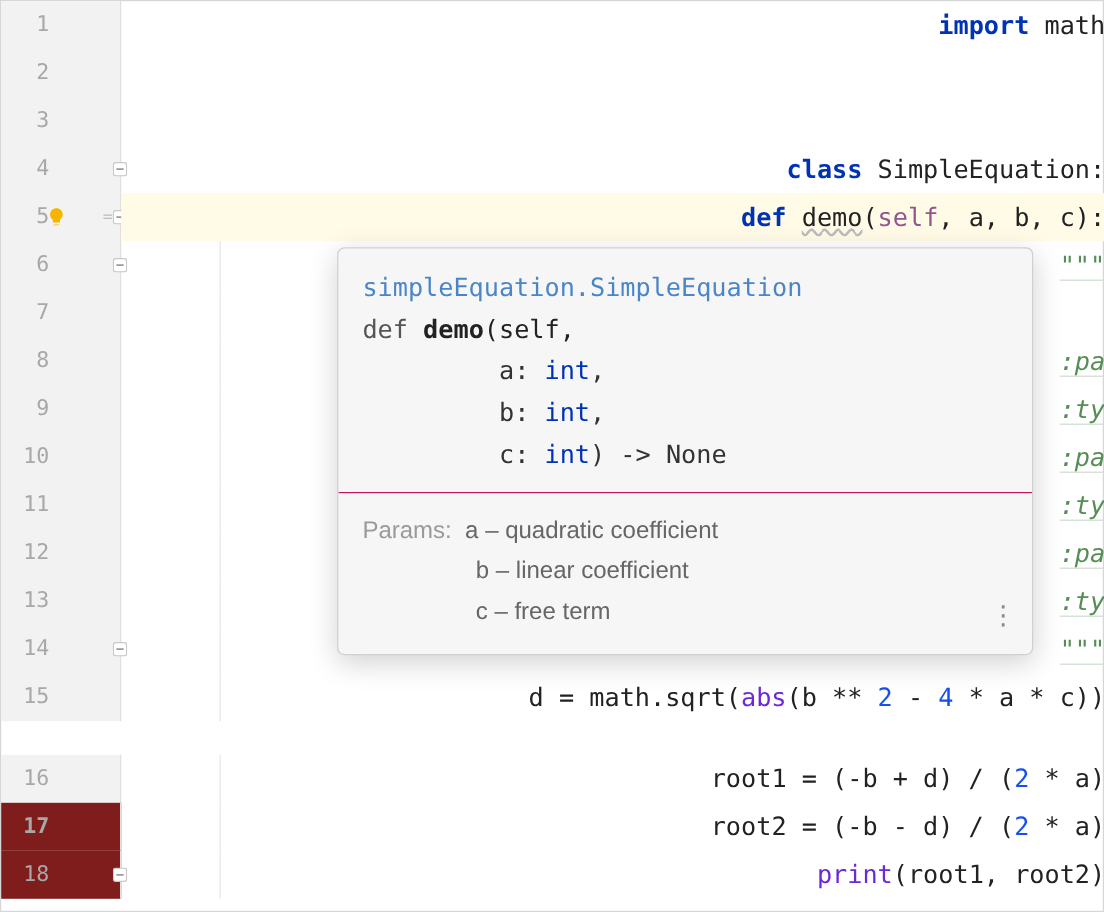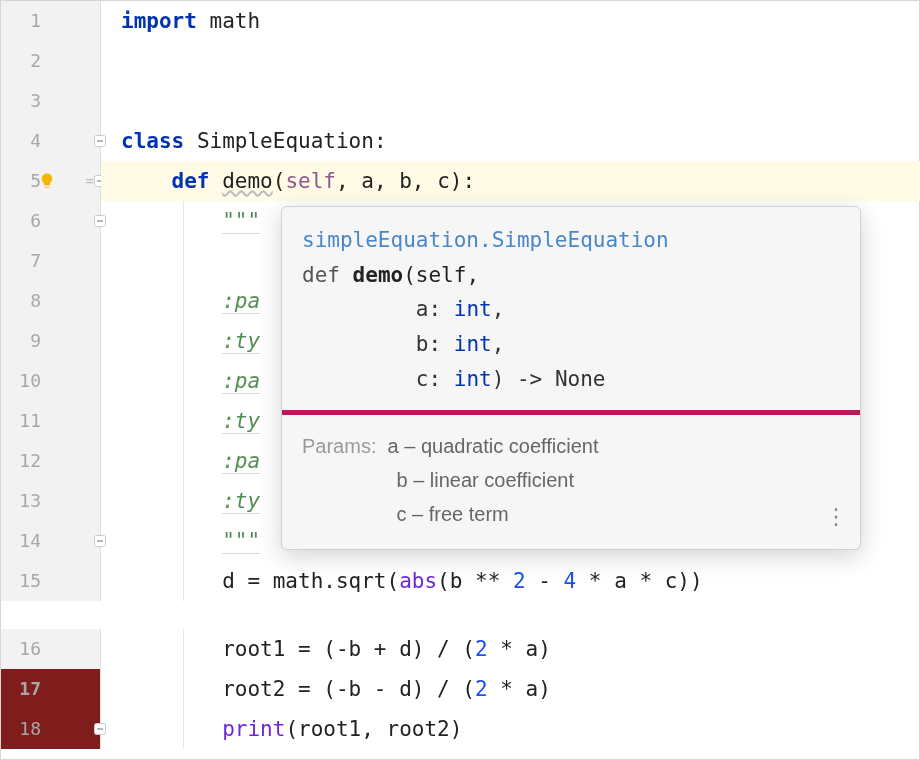--- a/index.html
+++ b/index.html
@@ -61,20 +61,21 @@
     transform: translateY(-50%);
     color: #bdbdbd;
     font-size: 14px;
   }
   .code-cell {
     flex: 1;
     height: 40px;
     padding-left: 20px;
     white-space: pre;
     position: relative;
+    text-align: right;
   }
   .indent-guide {
     position: absolute;
     top: 0; bottom: 0;
     width: 0;
     border-left: 1px solid #e6e6e6;
   }
   .kw { color: #0033b3; font-weight: bold; }
   .self { color: #94558d; }
   .bi { color: #6d28d9; }
@@ -93,21 +94,21 @@
     border-radius: 6px;
     box-shadow: 0 6px 24px rgba(0,0,0,0.18);
     font-family: "Menlo","DejaVu Sans Mono",monospace;
     font-size: 21px;
     color: #333;
     overflow: hidden;
   }
   .popup .sig {
     padding: 16px 20px 14px 20px;
     white-space: pre;
-    border-bottom: 5px solid #be185d;
+    border-bottom: 1px solid #be185d;
     line-height: 1.65;
   }
   .popup .qn { color: #4a86c7; }
   .popup .dkw { color: #555; }
   .popup .fname { font-weight: bold; color: #222; }
   .popup .ptype { color: #0033b3; }
   .popup .params {
     padding: 14px 20px 18px 20px;
     font-family: -apple-system, "Helvetica Neue", Arial, sans-serif;
     font-size: 20px;

